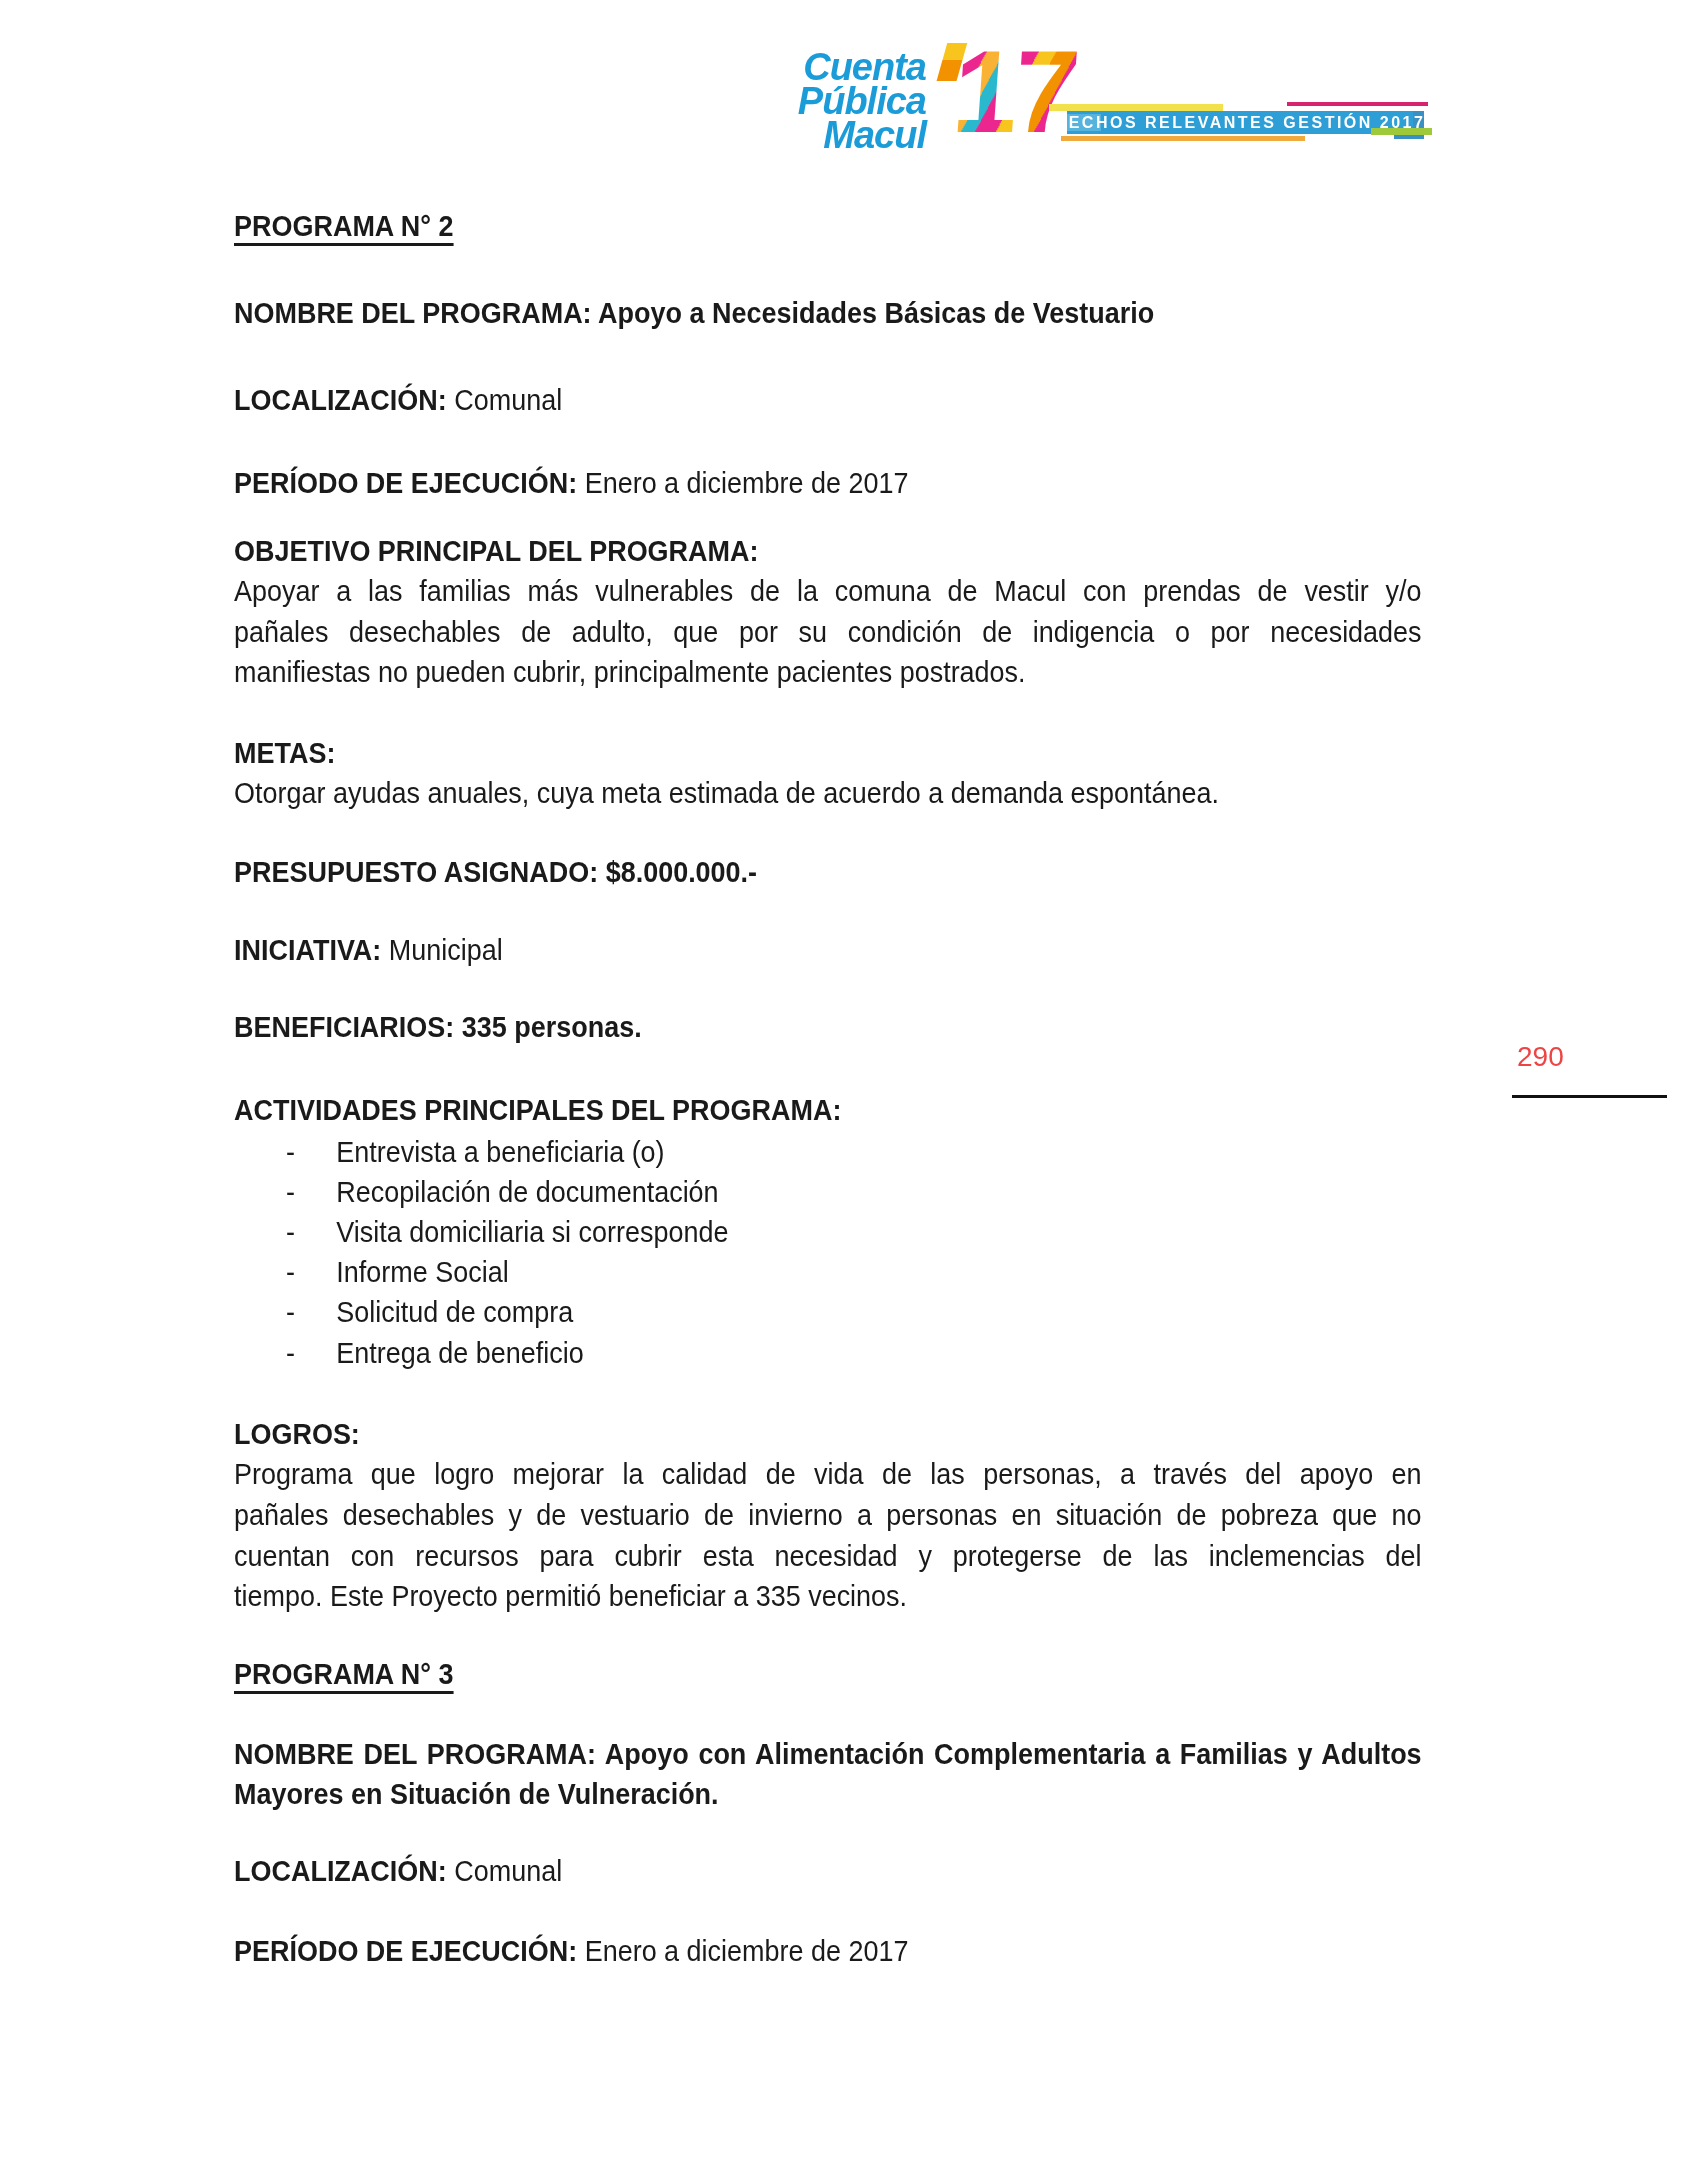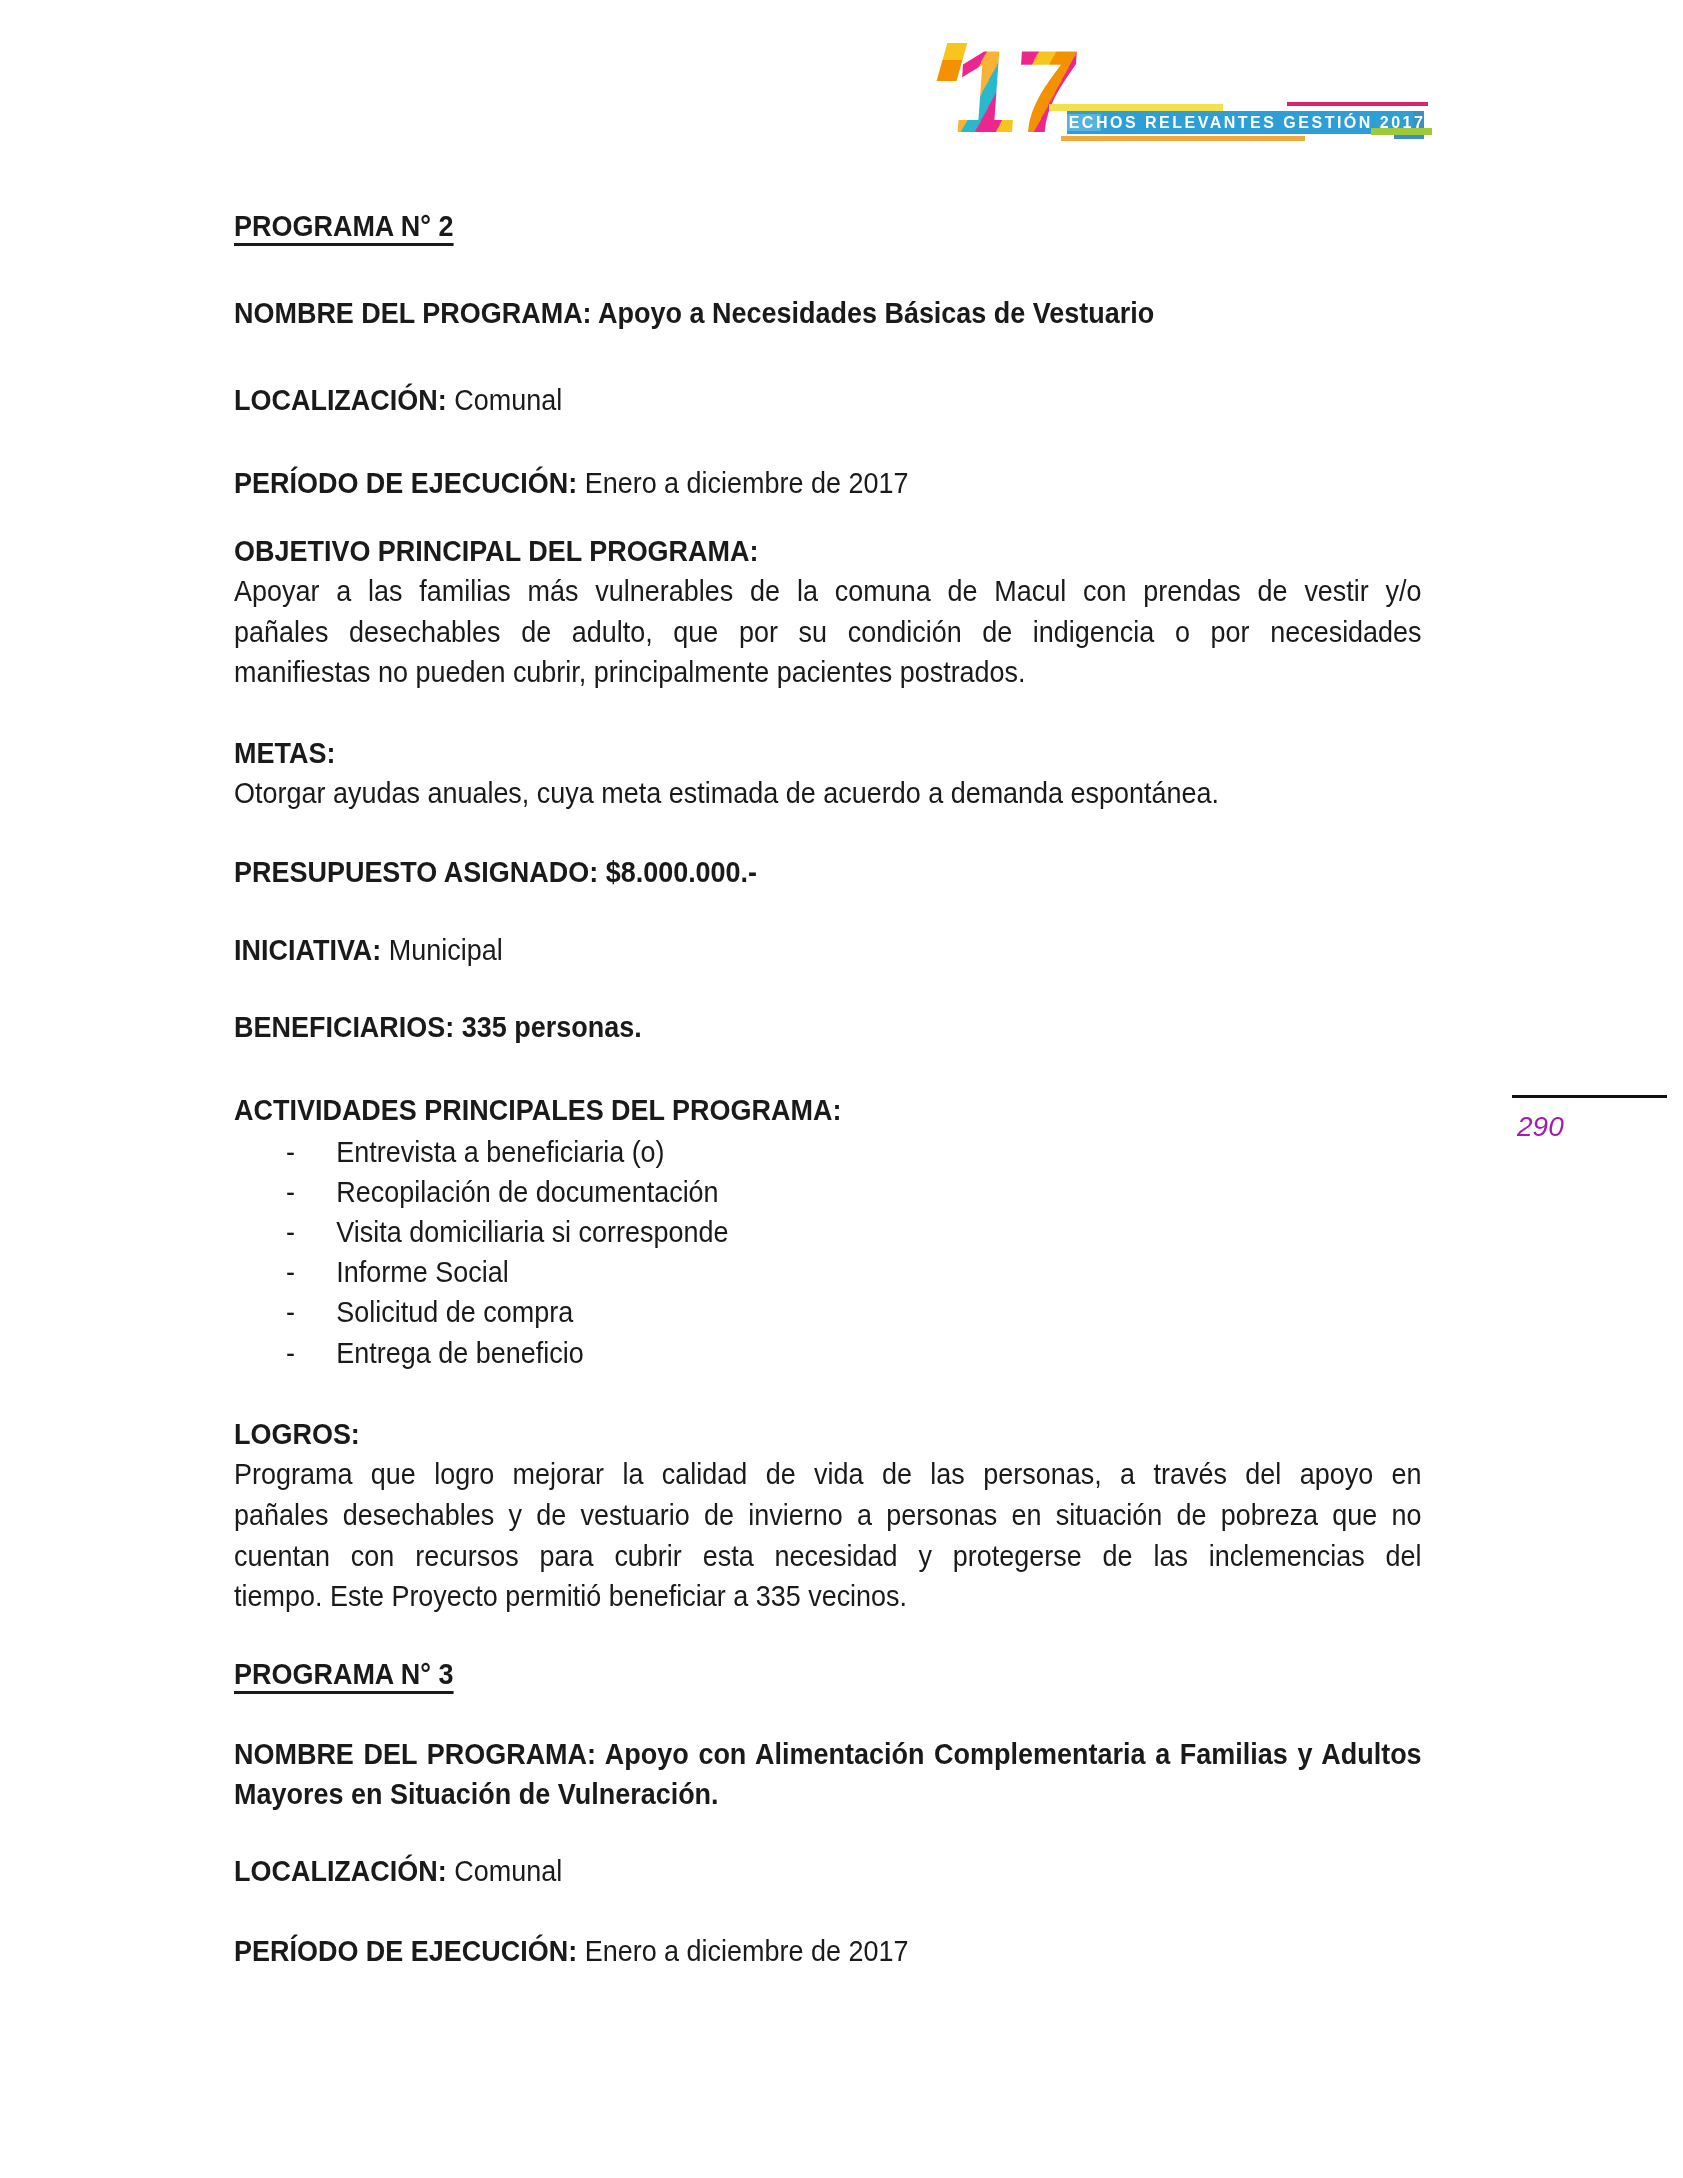--- a/index.html
+++ b/index.html
@@ -27,40 +27,45 @@
   .banner-tab{position:absolute;left:1394px;top:111px;width:30px;height:28px;background:#3a8fc4;}
   .banner-text{position:absolute;left:0;top:0;width:100%;height:100%;display:flex;
              align-items:center;justify-content:center;color:#ffffff;font-weight:bold;
              font-size:16px;letter-spacing:2.5px;white-space:nowrap;}
   .accent-yellow{position:absolute;left:1049px;top:104px;width:174px;height:7px;background:#f2e14c;}
   .accent-pink{position:absolute;left:1287px;top:102px;width:141px;height:4px;background:#d6246e;}
   .accent-orange{position:absolute;left:1061px;top:136px;width:244px;height:5px;background:#f0a93c;}
   .accent-green{position:absolute;left:1371px;top:128px;width:61px;height:7px;background:#9dc93b;}
 
   
-  .page-number{position:absolute;left:1517px;top:1111px;font-size:28px;color:#a21caf;font-style:italic;}
+  .page-number{position:absolute;left:1517px;top:1041px;font-size:28px;color:#ef4444;}
   .page-number-rule{position:absolute;left:1512px;top:1095px;width:155px;height:0;
              border-top:3px solid #111111;}
 
   
   .content{position:absolute;left:234px;top:0;width:1277px;height:2178px;
              transform:scaleX(0.93);transform-origin:0 0;font-size:29px;line-height:41px;}
   .b{position:absolute;left:0;width:1277px;}
   .bold{font-weight:bold;}
   .just{text-align:justify;text-align-last:justify;}
   .title-underline{font-weight:bold;text-decoration:underline;
              text-decoration-thickness:3px;text-underline-offset:7px;}
   .li{position:absolute;left:0;width:1277px;padding-left:110px;box-sizing:border-box;}
   .li .dash{position:absolute;left:56px;top:0;}
 </style>
 </head>
 <body>
 
 <div class="page">
 
+  <div class="logo-text">
+    <div>Cuenta</div>
+    <div>Pública</div>
+    <div>Macul</div>
+  </div>
   <div class="logo-year">
     <span class="logo-apostrophe"></span><span class="logo-digits">17</span>
   </div>
 
   <div class="accent-yellow"></div>
   <div class="accent-pink"></div>
   <div class="banner-tab"></div>
   <div class="banner-bar">
     <div class="banner-bar-light"></div>
     <div class="banner-text">HECHOS RELEVANTES GESTIÓN 2017</div>

